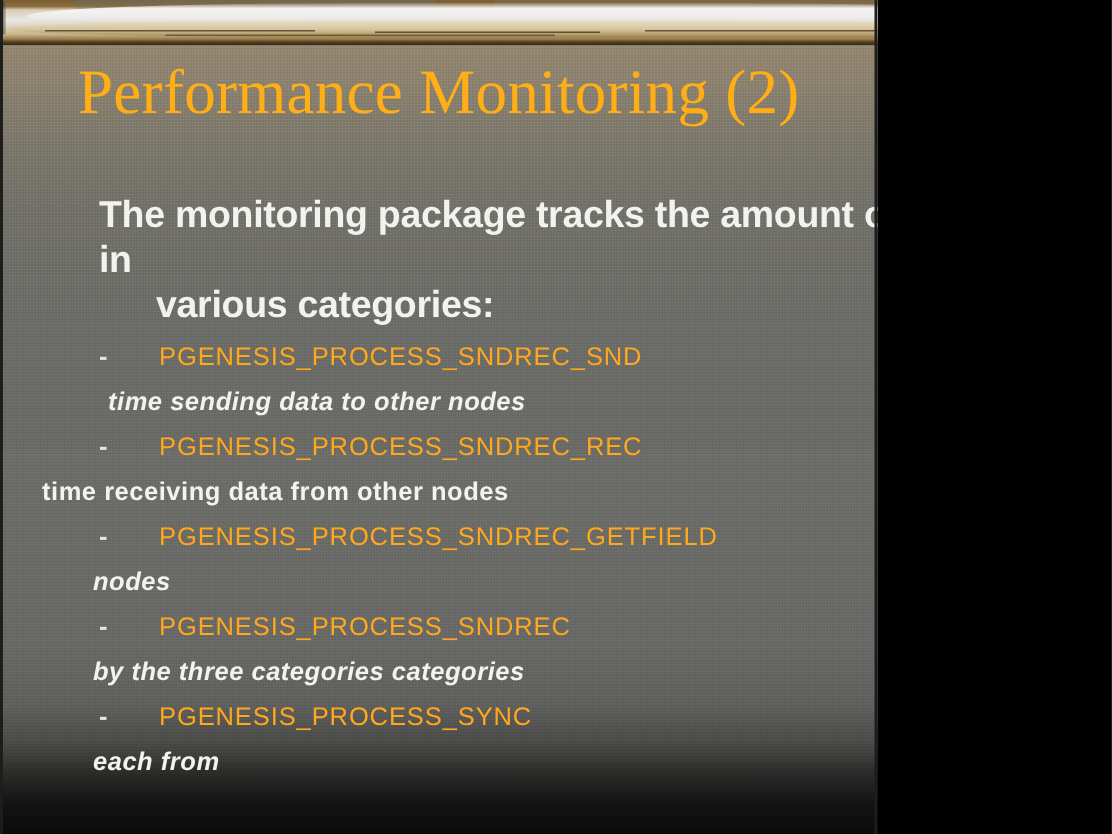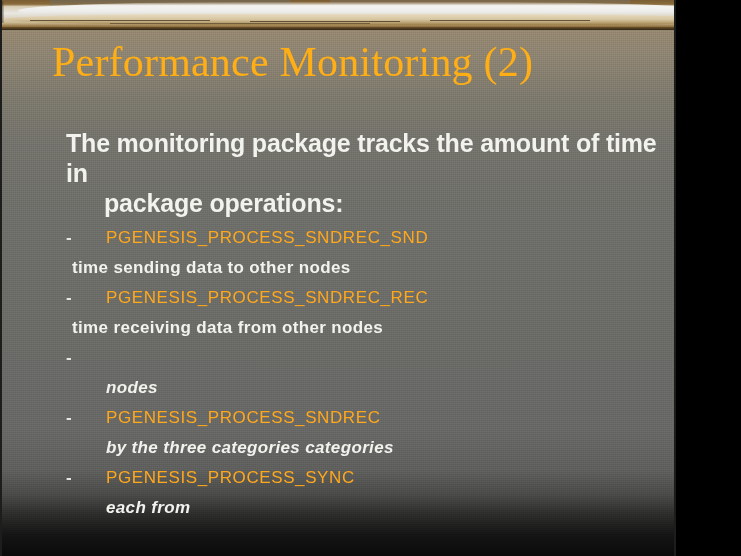--- a/index.html
+++ b/index.html
@@ -2,21 +2,21 @@
 <html><head>
 <meta charset="utf-8">
 <style>
   html, body {
     margin: 0;
     padding: 0;
     background: #000;
   }
   #slide {
     position: relative;
-    width: 676px;
+    width: 585px;
     height: 556px;
     overflow: hidden;
     font-family: "Liberation Sans", sans-serif;
     
     background:
       linear-gradient(to bottom,
         #a08a6a 0px,
         #9a8a71 18px,
         #8e8472 55px,
         #7e7a6d 95px,
@@ -188,26 +188,26 @@
   .const-row .const-text {
     color: #ffa81c;
     font-weight: 400;
     letter-spacing: .6px;
   }
 
   
   .desc {
     font-size: 17px;
     line-height: 21px;
-    padding-left: 72px;
+    padding-left: 28px;
     padding-right: 70px;
     margin-top: 9px;
     letter-spacing: .35px;
   }
-  .desc.indent-extra { padding-left: 72px; }
+  .desc.indent-extra { padding-left: 72px; font-style: italic; }
   .desc .wrap2 {
     display: block;
     padding-left: 34px;
     font-style: italic;
   }
 </style>
 </head>
 <body>
 
 <div id="slide">
@@ -229,41 +229,42 @@
     <div class="banner-cap" style="left:708px;"></div>
     <div class="banner-base"></div>
   </div>
 
   <div id="title">Performance Monitoring (2)</div>
 
   <div id="body">
 
     <div class="line lead">
       <span>The monitoring package tracks the amount of time in</span>
-      <span class="wrap2">package operations:</span>
+      <span class="wrap2">various categories:</span>
     </div>
 
     <div class="line const-row">
       <span class="dash">-</span>
       <span class="const-text">PGENESIS_PROCESS_SNDREC_SND</span>
     </div>
     <div class="line desc indent-extra">
       <span>time sending data to other nodes</span>
     </div>
 
     <div class="line const-row">
       <span class="dash">-</span>
       <span class="const-text">PGENESIS_PROCESS_SNDREC_REC</span>
     </div>
     <div class="line desc">
       <span>time receiving data from other nodes</span>
     </div>
 
     <div class="line const-row">
       <span class="dash">-</span>
+      <span class="const-text">PGENESIS_PROCESS_SNDREC_GETFIELD</span>
     </div>
     <div class="line desc">
       <span class="wrap2">nodes</span>
     </div>
 
     <div class="line const-row">
       <span class="dash">-</span>
       <span class="const-text">PGENESIS_PROCESS_SNDREC</span>
     </div>
     <div class="line desc">

